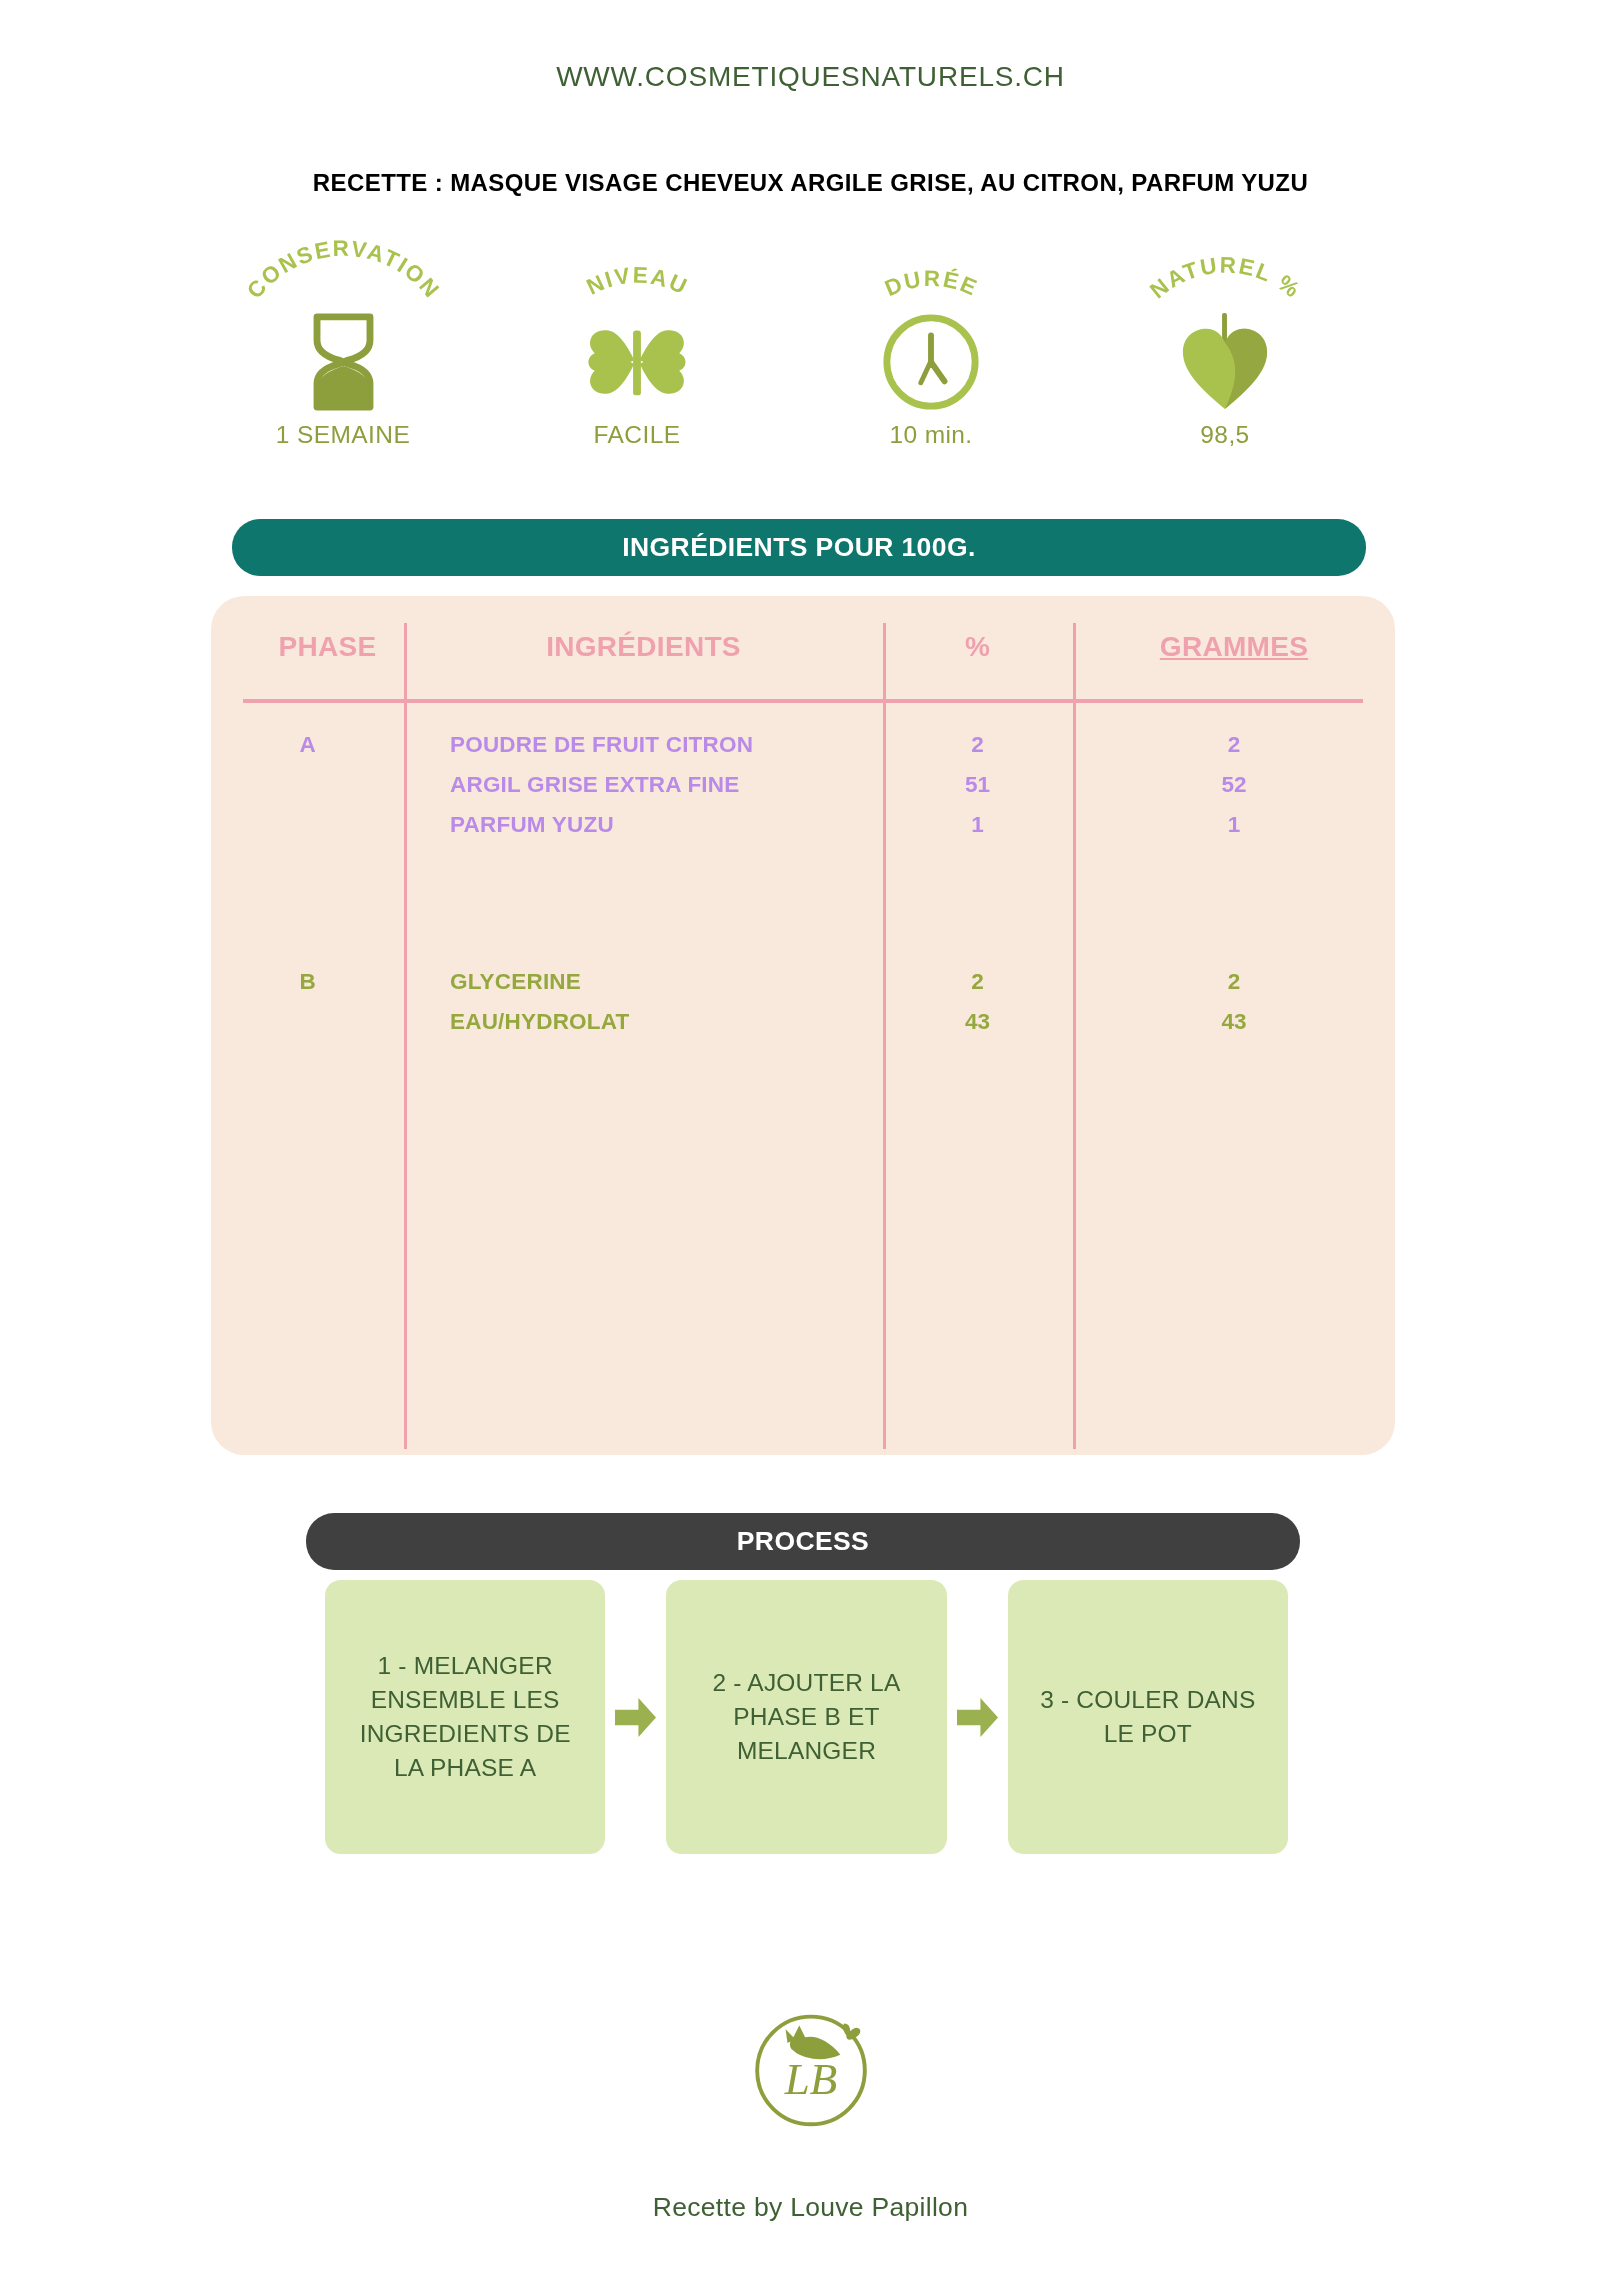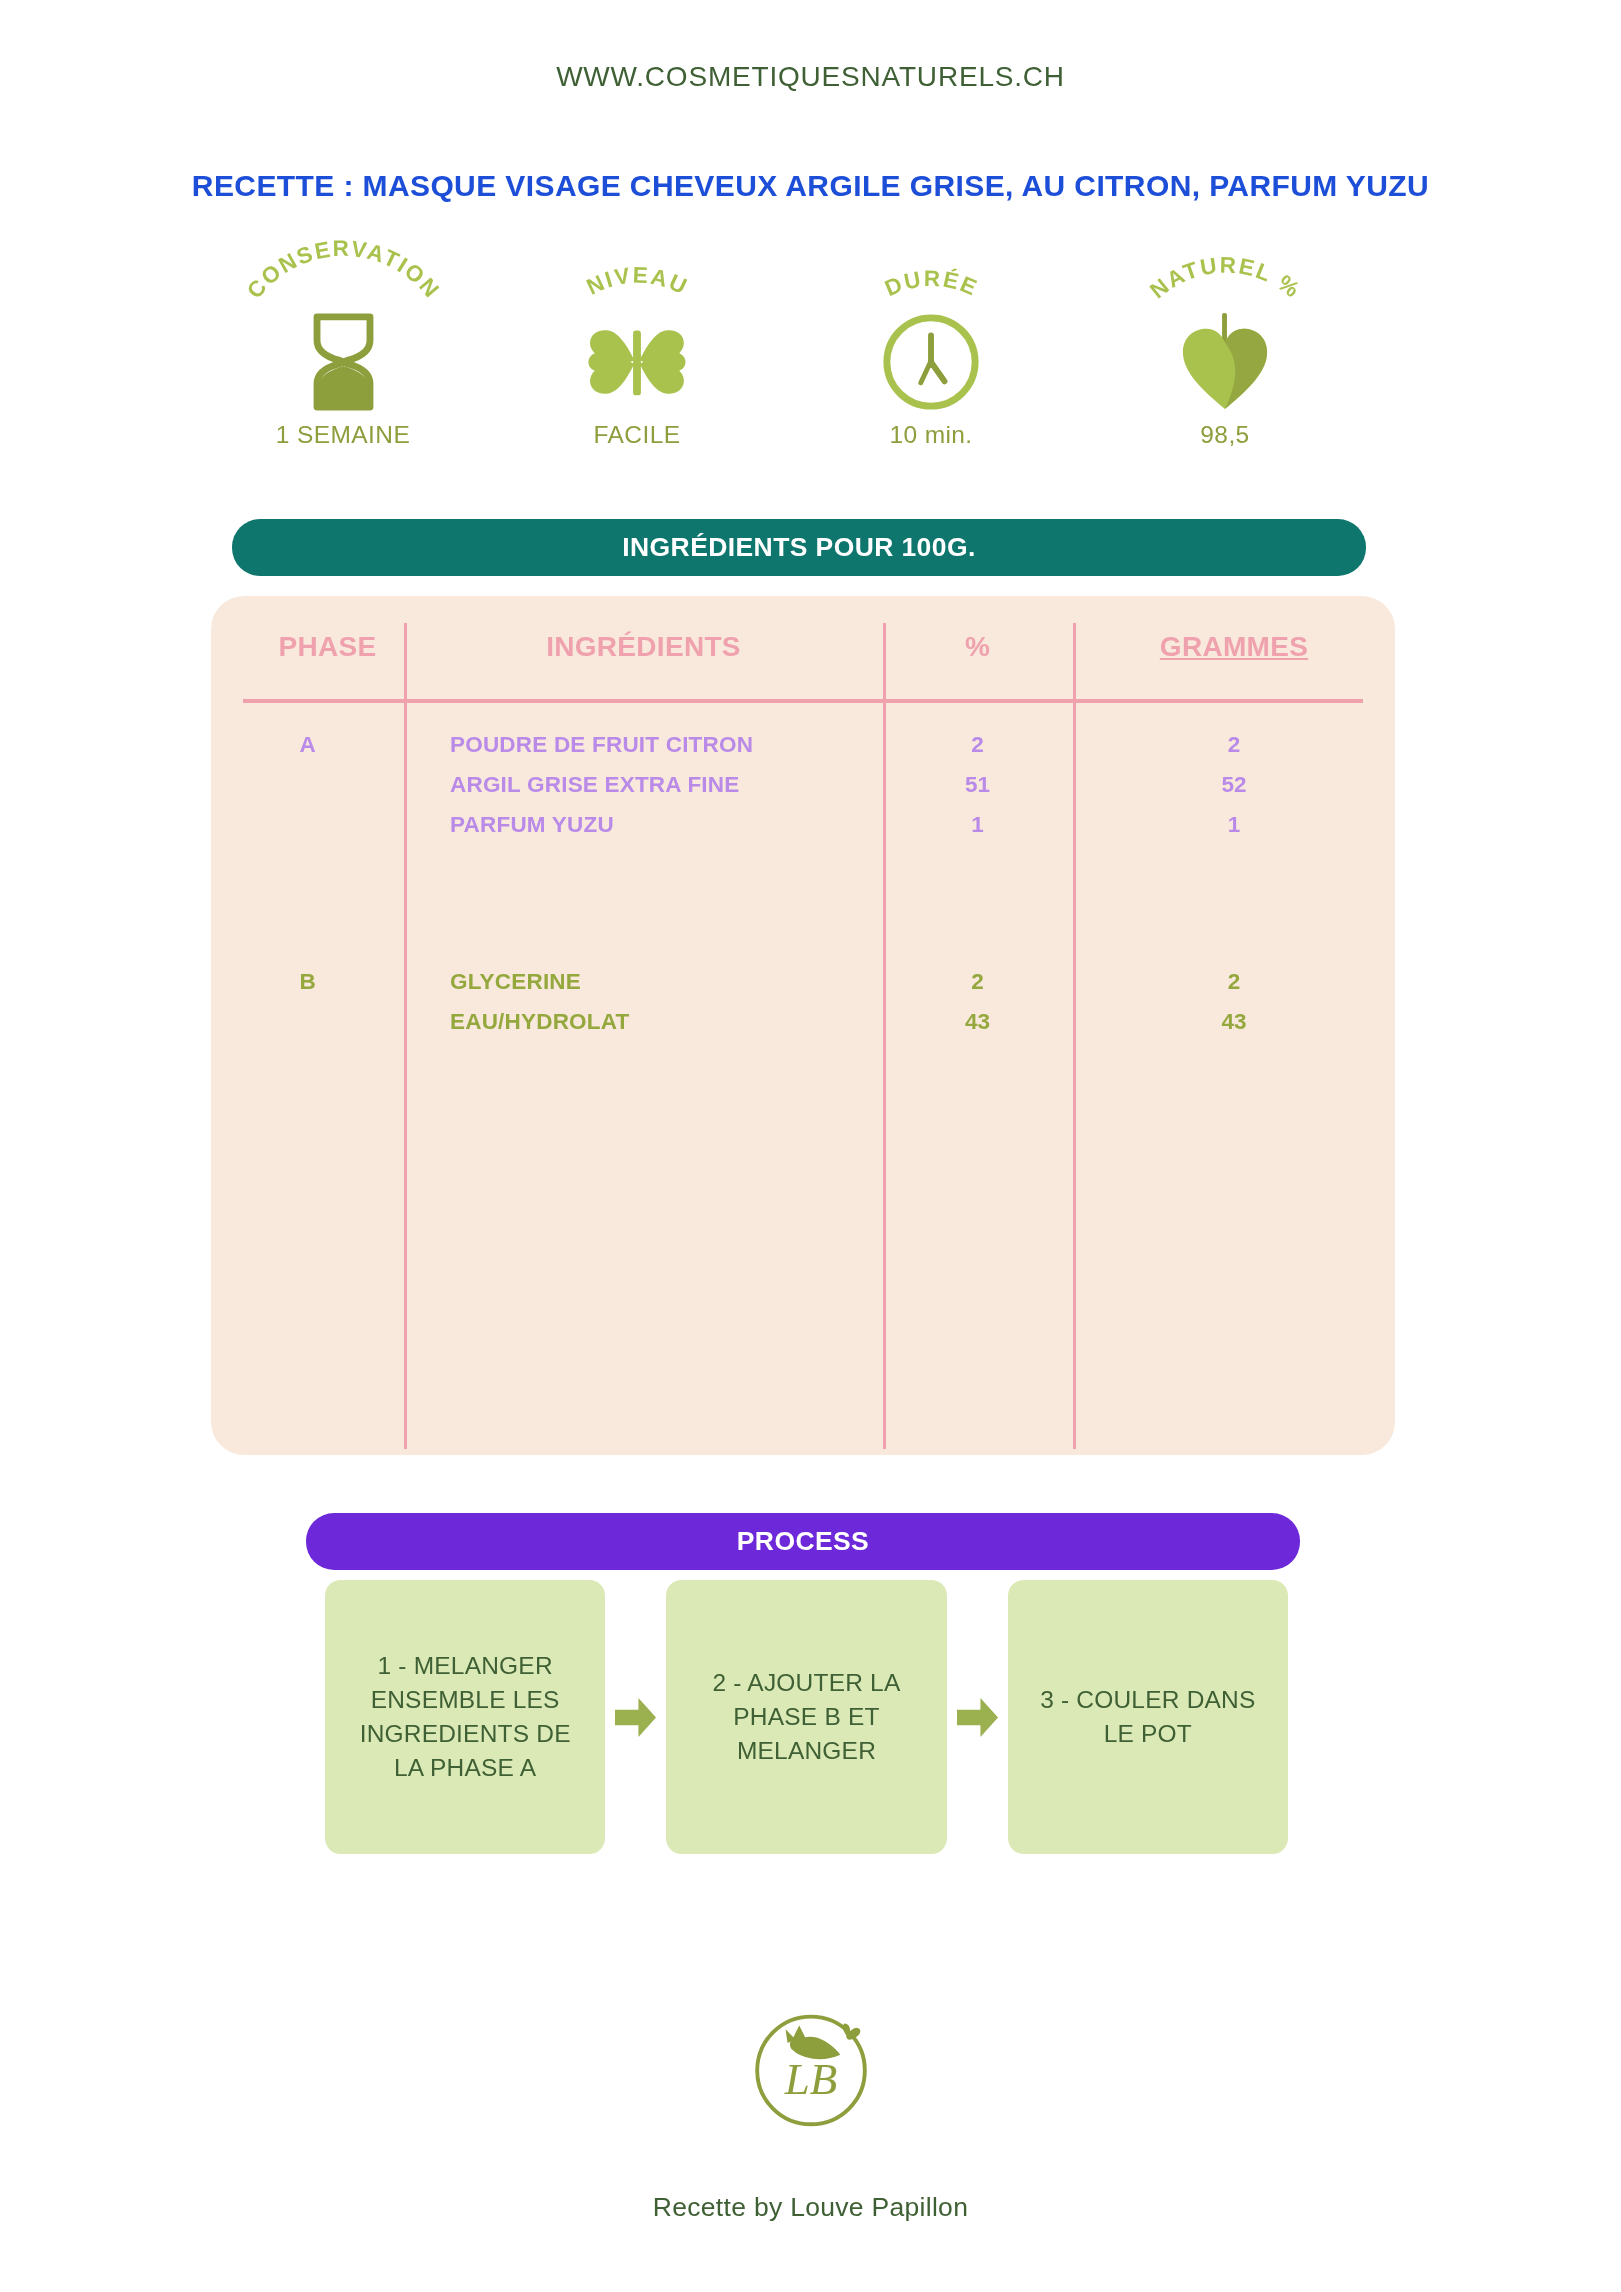--- a/index.html
+++ b/index.html
@@ -28,24 +28,24 @@
     font-weight: 400;
   }
 
   
   .recipe-title {
     position: absolute;
     top: 169px;
     left: 0;
     width: 100%;
     text-align: center;
-    font-size: 30px;
+    font-size: 24px;
     font-weight: bold;
     letter-spacing: 0.4px;
-    color: #1d4ed8;
+    color: #000000;
   }
 
   
   .info-row {
     position: absolute;
     top: 233px;
     left: 196px;
     width: 1176px;
     height: 235px;
     display: flex;
@@ -200,21 +200,21 @@
   .tone-a { color: #b98ae8; }
   .tone-b { color: #94a83e; }
 
   
   .process-banner {
     position: absolute;
     top: 1513px;
     left: 306px;
     width: 994px;
     height: 57px;
-    background: #6d28d9;
+    background: #404040;
     border-radius: 28px;
     display: flex;
     align-items: center;
     justify-content: center;
     color: #ffffff;
     font-size: 26.5px;
     font-weight: bold;
     letter-spacing: 0.4px;
   }
   .process-steps {

